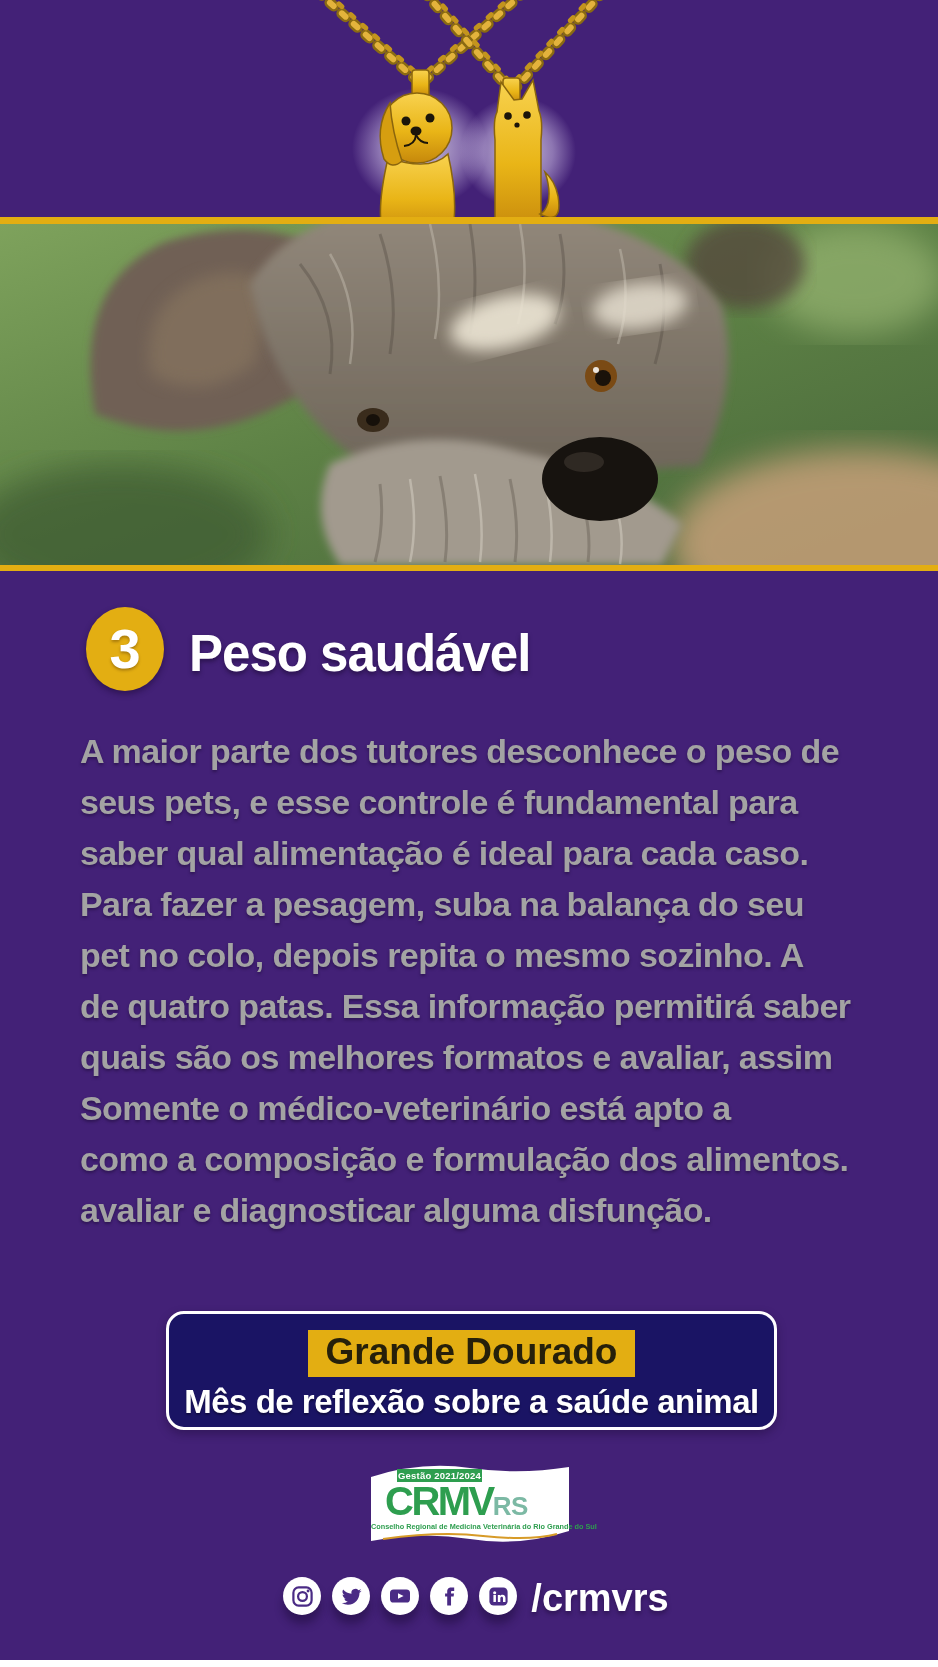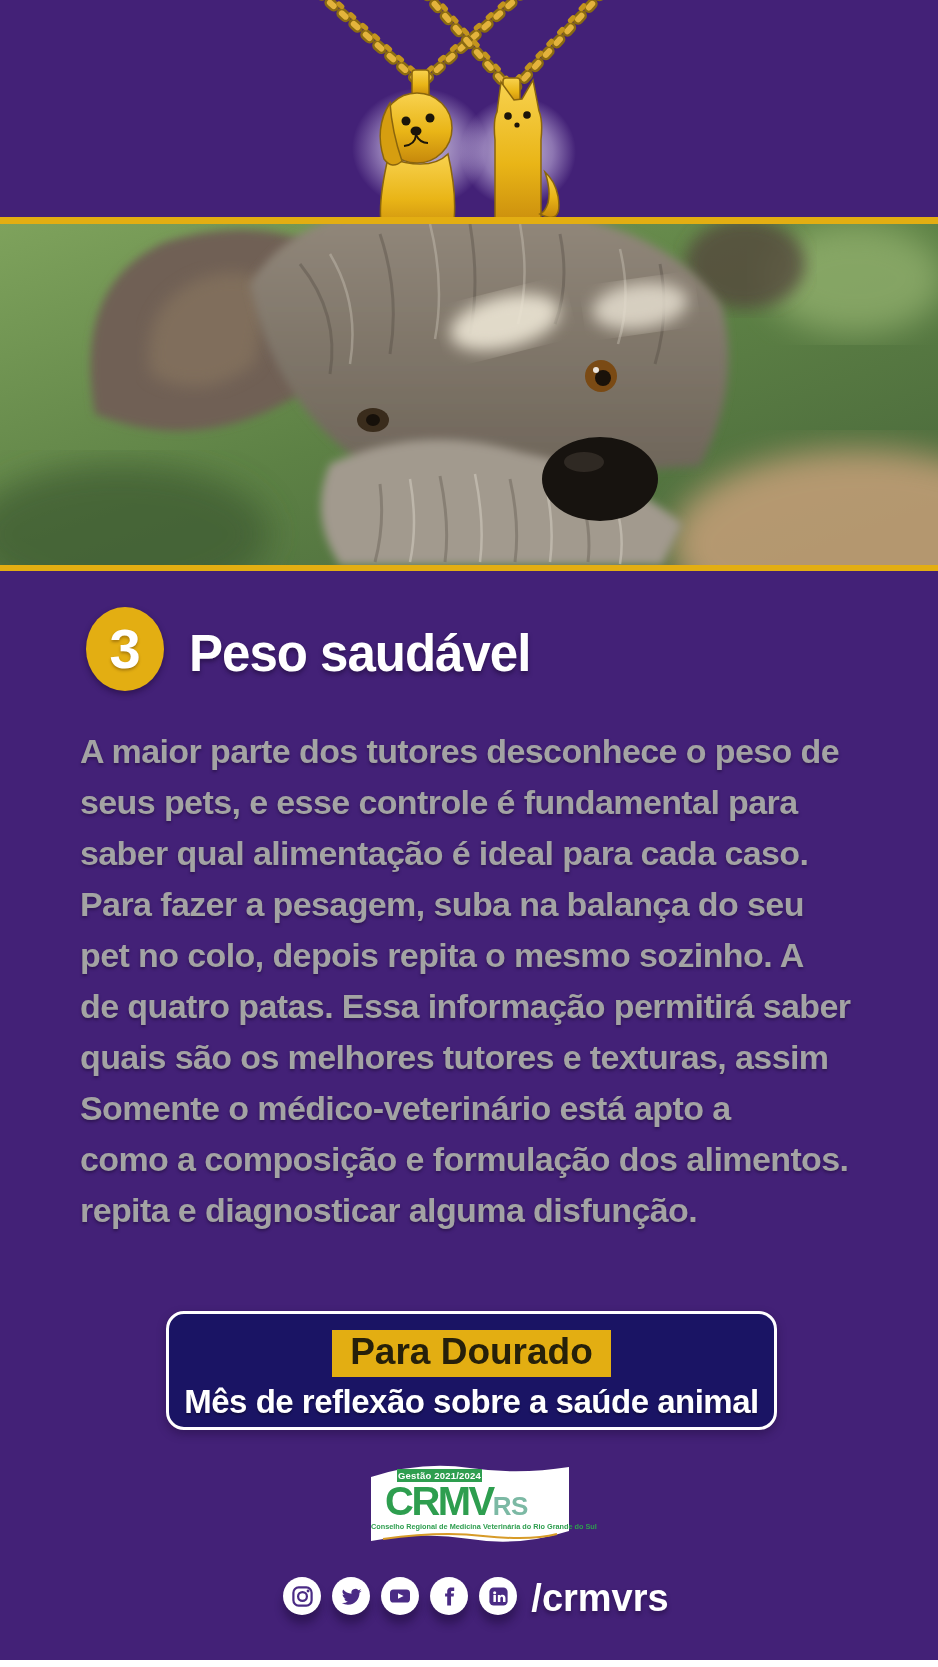--- a/index.html
+++ b/index.html
@@ -244,28 +244,28 @@
   </div>
   <h1 class="page-title">Peso saudável</h1>
 
   <div class="body-text">
     <div>A maior parte dos tutores desconhece o peso de</div>
     <div>seus pets, e esse controle é fundamental para</div>
     <div>saber qual alimentação é ideal para cada caso.</div>
     <div>Para fazer a pesagem, suba na balança do seu</div>
     <div>pet no colo, depois repita o mesmo sozinho. A</div>
     <div>de quatro patas. Essa informação permitirá saber</div>
-    <div>quais são os melhores tutores e texturas, assim</div>
+    <div>quais são os melhores formatos e avaliar, assim</div>
     <div>Somente o médico-veterinário está apto a</div>
     <div>como a composição e formulação dos alimentos.</div>
-    <div>repita e diagnosticar alguma disfunção.</div>
+    <div>avaliar e diagnosticar alguma disfunção.</div>
   </div>
 
   <div class="campaign">
-    <span class="camp-title">Para Dourado</span>
+    <span class="camp-title">Grande Dourado</span>
     <div class="camp-sub">Mês de reflexão sobre a saúde animal</div>
   </div>
 
   <div class="logo">
     <svg class="wave" width="198" height="90" viewBox="0 0 198 90" aria-hidden="true">
       <path d="M0,18 Q50,2 99,9 Q148,16 198,8 L198,72 Q148,88 99,80 Q50,72 0,82 Z" fill="#ffffff"></path>
     </svg>
     <span class="logo-badge">Gestão 2021/2024</span>
     <div class="logo-name">
       <span class="logo-acronym">CRMV</span><span class="logo-region">RS</span>

